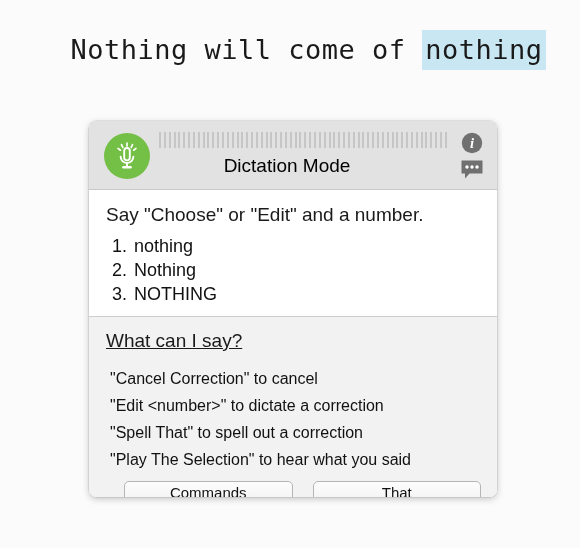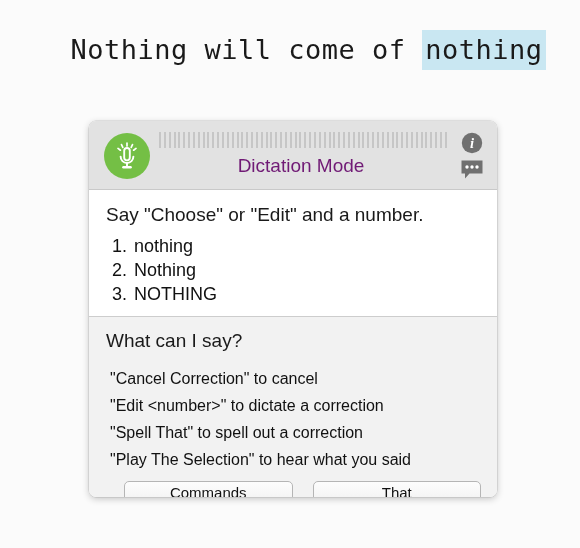--- a/index.html
+++ b/index.html
@@ -84,26 +84,26 @@
     overflow: hidden;
   }
   .audio-meter i {
     display: block;
     width: 2px;
     background: #c6c6c6;
   }
 
   .mode-label {
     position: absolute;
-    left: 68px;
+    left: 54px;
     top: 31px;
     width: 288px;
     text-align: center;
     font-size: 19px;
-    color: #701a75;
+    color: #000000;
     line-height: 28px;
   }
 
   .info-icon {
     position: absolute;
     left: 372px;
     top: 11px;
     width: 22px;
     height: 22px;
   }
@@ -150,20 +150,21 @@
   .help-section {
     background: #f2f2f2;
     flex: 1 1 auto;
     padding: 10px 0 0 0;
   }
   .help-title {
     font-size: 19px;
     color: #1a1a1a;
     padding: 0 0 10px 17px;
     line-height: 28px;
+    text-decoration: underline;
   }
   .help-list {
     margin: 0;
     padding: 0;
     list-style: none;
   }
   .help-item {
     font-size: 16px;
     color: #111;
     line-height: 27px;

